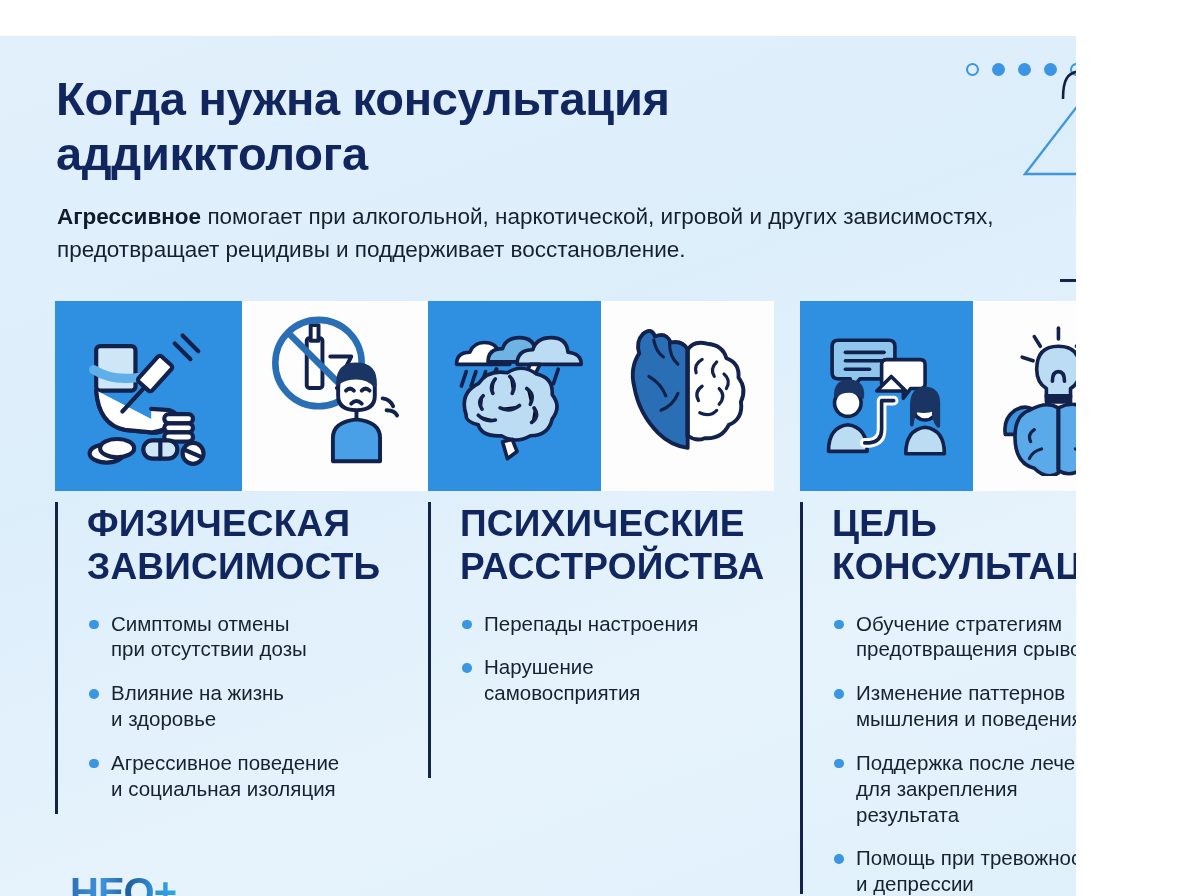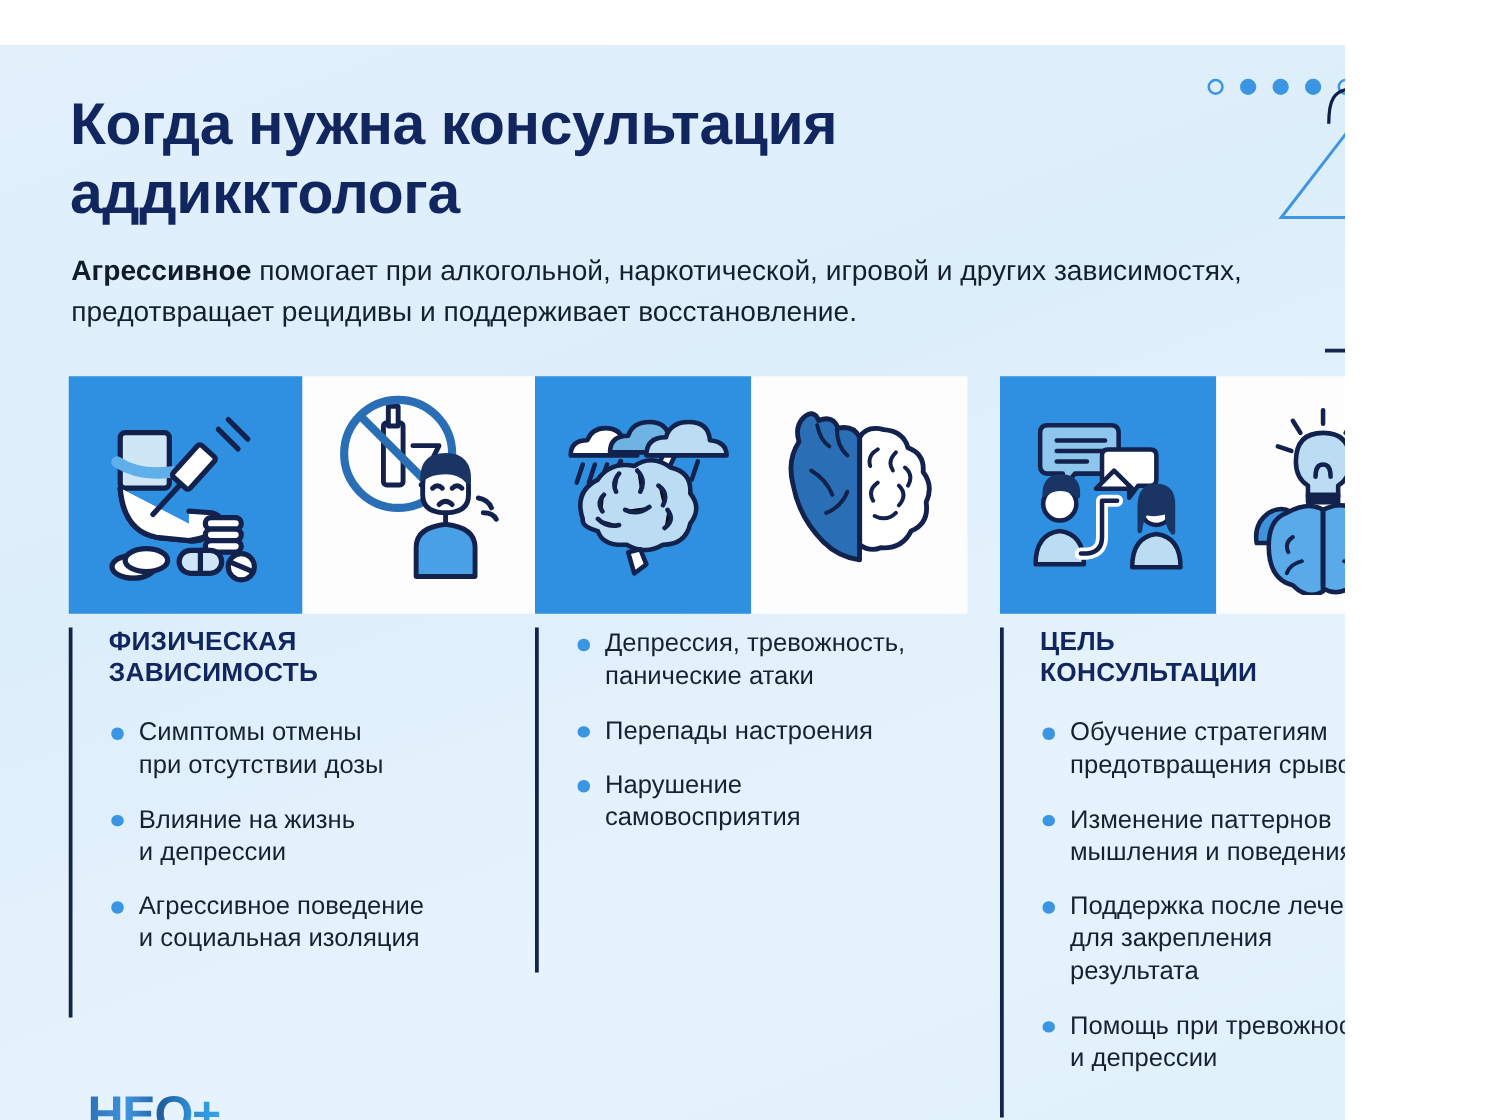--- a/index.html
+++ b/index.html
@@ -85,21 +85,21 @@
 
   
   .col{ position:absolute; }
   .col .vline{
     position:absolute; left:0; top:0; width:2.6px;
     background:#12234c;
   }
   .col .inner{ position:absolute; left:32px; top:0; }
 
   .col h2{
-    font-size:21px; font-weight:700; line-height:1.17;
+    font-size:37px; font-weight:700; line-height:1.17;
     color:#11265e; letter-spacing:0.2px;
     white-space:pre-line;
     margin-bottom:22px;
   }
   .col ul{ list-style:none; }
   .col li{
     position:relative;
     padding-left:24px;
     margin-bottom:18px;
     font-size:20.5px; line-height:1.26;
@@ -289,33 +289,33 @@
 
   <div class="col" id="col1">
     <div class="vline"></div>
     <div class="inner">
       <h2>ФИЗИЧЕСКАЯ
 ЗАВИСИМОСТЬ</h2>
       <ul>
         <li>Симптомы отмены
 при отсутствии дозы</li>
         <li>Влияние на жизнь
-и депрессии</li>
+и здоровье</li>
         <li>Агрессивное поведение
 и социальная изоляция</li>
       </ul>
     </div>
   </div>
 
   <div class="col" id="col2">
     <div class="vline"></div>
     <div class="inner">
+      <h2>ПСИХИЧЕСКИЕ
+РАССТРОЙСТВА</h2>
       <ul>
-        <li>Депрессия, тревожность,
-панические атаки</li>
         <li>Перепады настроения</li>
         <li>Нарушение
 самовосприятия</li>
       </ul>
     </div>
   </div>
 
   <div class="col" id="col3">
     <div class="vline"></div>
     <div class="inner">

